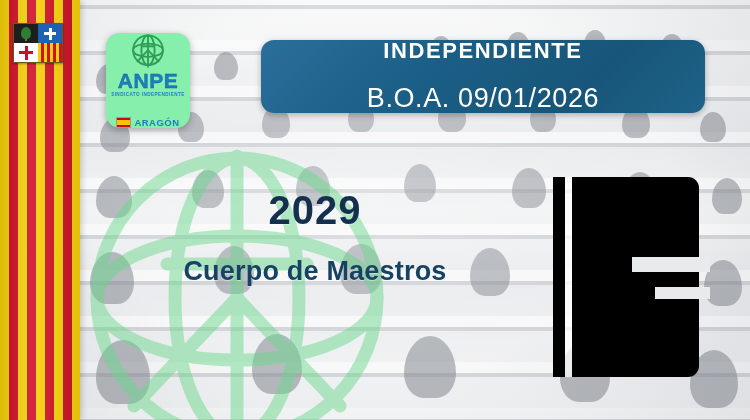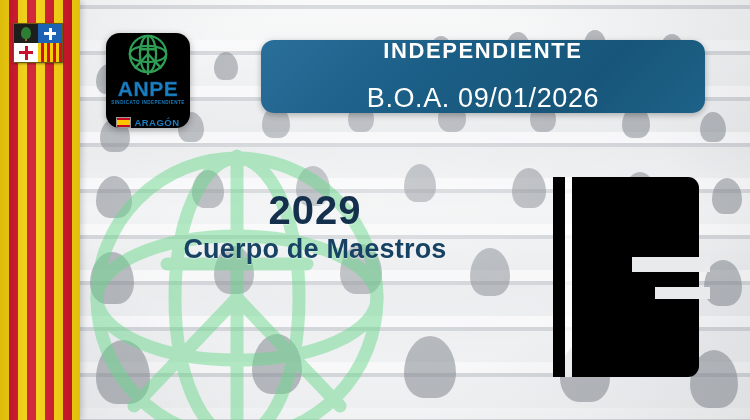--- a/index.html
+++ b/index.html
@@ -138,21 +138,21 @@
       #f6d10a 0 3px, #cf1126 3px 6px);
   }
 
   
   .anpe-card {
     position: absolute;
     left: 106px;
     top: 33px;
     width: 84px;
     height: 95px;
-    background: #000000;
+    background: #86efac;
     border-radius: 14px;
     box-shadow: 0 2px 7px rgba(0,0,0,.30);
     display: flex;
     flex-direction: column;
     align-items: center;
     justify-content: flex-start;
     box-sizing: border-box;
     overflow: hidden;
   }
   .anpe-globe { width: 54px; height: 46px; display: block; }
@@ -170,21 +170,21 @@
     font-weight: bold;
     letter-spacing: .45px;
     color: #1b7ec1;
     margin-top: 1px;
     white-space: nowrap;
   }
   .anpe-region {
     display: flex;
     align-items: center;
     gap: 3px;
-    margin-top: 12px;
+    margin-top: 20px;
   }
   .es-flag {
     width: 13px;
     height: 9px;
     background: linear-gradient(180deg,
       #c60b1e 0 25%, #ffc400 25% 75%, #c60b1e 75% 100%);
     border: .5px solid #9b9b9b;
   }
   .anpe-aragon {
     font-size: 9.5px;
@@ -254,20 +254,21 @@
     font-size: 40px;
     font-weight: bold;
     letter-spacing: 1px;
     line-height: 1.14;
     text-shadow: 0 1px 1px rgba(255,255,255,.45);
   }
   .headline-sub {
     font-size: 27px;
     font-weight: bold;
     letter-spacing: .2px;
+    margin-top: 22px;
     color: #164263;
     text-shadow: 0 1px 1px rgba(255,255,255,.45);
   }
 
   
   .book {
     position: absolute;
     left: 553px;
     top: 177px;
     width: 146px;

